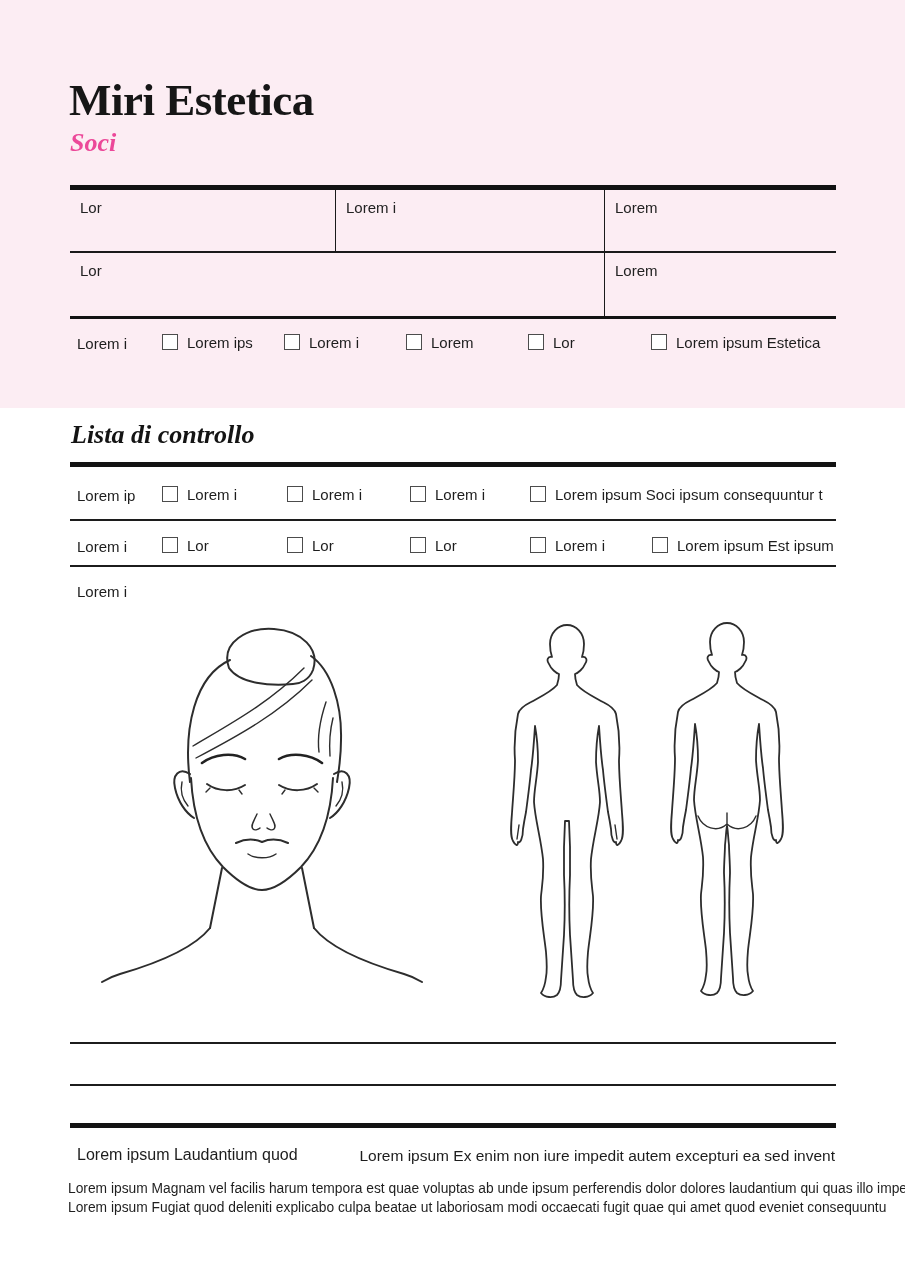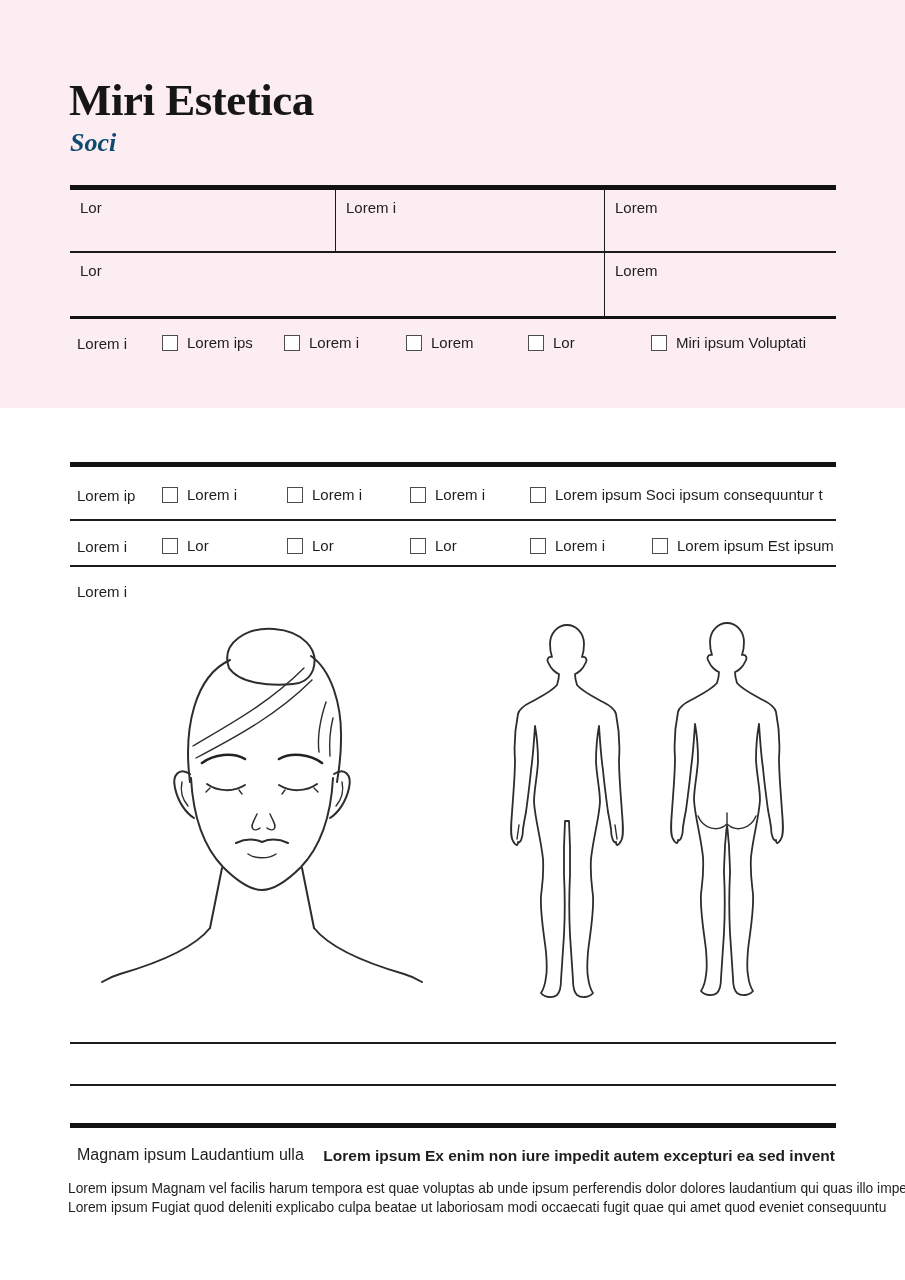--- a/index.html
+++ b/index.html
@@ -5,59 +5,59 @@
   * { margin:0; padding:0; box-sizing:border-box; }
   html,body { background:#ffffff; }
   body { font-family:"Liberation Sans","DejaVu Sans",sans-serif; color:#1d1d1d; }
   .page { position:relative; width:905px; height:1280px; background:#ffffff; overflow:hidden; }
 
   
   .hero-bg { position:absolute; left:0; top:0; width:905px; height:408px; background:#fcedf3; }
   .title { position:absolute; left:69px; top:74px; font-family:"Liberation Serif","DejaVu Serif",serif;
            font-weight:700; font-size:45px; letter-spacing:-0.5px; color:#161616; }
   .subtitle { position:absolute; left:70px; top:128px; font-family:"Liberation Serif","DejaVu Serif",serif;
-           font-weight:700; font-style:italic; font-size:26px; color:#0c4a6e; }
+           font-weight:700; font-style:italic; font-size:26px; color:#ec4899; }
   .hero-note { position:absolute; right:65px; top:116px; text-align:right; font-size:15.5px; line-height:19px; color:#262626; }
 
   
   .info-table { position:absolute; left:70px; top:185px; width:766px;
                 border-top:5px solid #121212; border-bottom:3.5px solid #121212; }
   .tr { display:flex; }
   .tr1 { height:63px; border-bottom:2px solid #1a1a1a; }
   .tr2 { height:63px; }
   .td { padding:9px 10px; font-size:15px; color:#222; }
   .td-div { border-right:1.6px solid #1a1a1a; }
   .t1c1 { width:266px; } .t1c2 { width:269px; } .t1c3 { width:231px; }
   .t2c1 { width:535px; } .t2c2 { width:231px; }
 
   
   .opt-row { position:absolute; left:70px; width:766px; height:20px; }
   .row-label { position:absolute; left:7px; top:1px; font-size:15px; white-space:nowrap; }
-  .opt { position:absolute; top:0; display:flex; align-items:center; gap:9px; font-size:15px; white-space:nowrap; cursor:pointer; }
+  .opt { position:absolute; top:0; display:flex; align-items:flex-start; gap:9px; font-size:15px; white-space:nowrap; cursor:pointer; }
   .cb { width:16px; height:16px; border:1.6px solid #4c4c4c; background:#ffffff; display:inline-block; flex:none; }
 
   
   .section-heading { position:absolute; left:71px; top:420px; font-family:"Liberation Serif","DejaVu Serif",serif;
                      font-weight:700; font-style:italic; font-size:26px; color:#141414; }
   .rule { position:absolute; left:70px; width:766px; background:#131313; }
   .rule-thick { height:5px; }
   .rule-thin  { height:2px; background:#1c1c1c; }
   .note-label { position:absolute; left:77px; font-size:15px; }
 
   
   .fig { position:absolute; }
   .fig svg { display:block; }
   .stroke { fill:none; stroke:#2d2d2d; stroke-width:2; stroke-linecap:round; stroke-linejoin:round; }
   .stroke-thin { fill:none; stroke:#2d2d2d; stroke-width:1.4; stroke-linecap:round; }
   .stroke-bold { fill:none; stroke:#222; stroke-width:2.6; stroke-linecap:round; }
   .body-outline { fill:#ffffff; stroke:#2d2d2d; stroke-width:1.8; stroke-linecap:round; stroke-linejoin:round; }
 
   
   .footer-left  { position:absolute; left:77px; top:1146px; font-size:16px; white-space:nowrap; }
-  .footer-right { position:absolute; right:70px; top:1147px; font-size:15.5px; white-space:nowrap;font-weight:bold; }
+  .footer-right { position:absolute; right:70px; top:1147px; font-size:15.5px; white-space:nowrap; }
   .footer-para  { position:absolute; left:68px; top:1180px; font-size:13.8px; line-height:18.5px; color:#1f1f1f; white-space:nowrap; }
 </style>
 </head>
 <body>
 
 <div class="page">
 
   <div class="hero-bg"></div>
 
   <h1 class="title">Miri Estetica</h1>
@@ -89,24 +89,25 @@
     <label class="opt" style="left:336px">
         <span class="cb"></span>
         <span>Lorem</span>
       </label>
     <label class="opt" style="left:458px">
         <span class="cb"></span>
         <span>Lor</span>
       </label>
     <label class="opt" style="left:581px">
         <span class="cb"></span>
-        <span>Miri ipsum Voluptati</span>
-      </label>
-  </div>
-
+        <span>Lorem ipsum Estetica</span>
+      </label>
+  </div>
+
+  <h2 class="section-heading">Lista di controllo</h2>
   <div class="rule rule-thick" style="top:462px"></div>
 
   <div class="opt-row" style="top:486px">
     <span class="row-label">Lorem ip</span>
     <label class="opt" style="left:92px">
         <span class="cb"></span>
         <span>Lorem i</span>
       </label>
     <label class="opt" style="left:217px">
         <span class="cb"></span>
@@ -190,20 +191,20 @@
     <svg width="160" height="400" viewBox="0 0 160 400">
       <path class="body-outline" d="M 67 12 C 58 12 50 20 50 31 C 50 36 51 41 52 44 C 48 43 46 47 49 51 C 51 56 56 60 59 61 C 59 65 58 69 57 72 C 51 79 40 84 31 89 C 23 93 19 96 18 101 C 15 116 14 133 15 147 C 15 164 13 184 12 200 C 11 212 10 223 13 228 C 15 232 18 234 18 229 C 20 231 23 225 23 216 C 24 209 25 204 26 199 C 28 184 30 169 31 157 C 33 144 34 128 35 113 C 37 124 38 137 38 149 C 37 166 34 177 34 189 C 35 206 41 226 43 246 C 44 263 42 273 41 283 C 40 301 44 321 46 339 C 47 351 47 359 46 364 C 45 373 43 377 41 380 C 45 385 53 385 57 382 C 60 379 61 373 61 367 C 62 352 63 337 64 322 C 65 302 65 282 64 262 C 64 252 65 240 65 234 C 66 226 66 220 67 215 C 68 220 68 226 69 234 C 69 240 70 252 70 262 C 69 282 69 302 70 322 C 71 337 72 352 73 367 C 73 373 74 379 77 382 C 81 385 89 385 93 380 C 91 377 89 373 88 364 C 87 359 87 351 88 339 C 90 321 94 301 93 283 C 92 273 90 263 91 246 C 93 226 99 206 100 189 C 100 177 97 166 96 149 C 96 137 97 124 99 113 C 100 128 101 144 103 157 C 104 169 106 184 108 199 C 109 204 110 209 111 216 C 111 225 114 231 116 229 C 116 234 119 232 121 228 C 124 223 123 212 122 200 C 121 184 119 164 119 147 C 120 133 119 116 116 101 C 115 96 111 93 103 89 C 94 84 83 79 77 72 C 76 69 75 65 75 61 C 78 60 83 56 85 51 C 88 47 86 43 82 44 C 83 41 84 36 84 31 C 84 20 76 12 67 12 Z"></path>
       <path class="stroke-thin" d="M 38 205 C 43 217 57 222 67 213 M 96 205 C 91 217 77 222 67 213 M 67 202 L 67 214"></path>
     </svg>
   </div>
 
   <div class="rule rule-thin" style="top:1042px"></div>
   <div class="rule rule-thin" style="top:1084px"></div>
   <div class="rule rule-thick" style="top:1123px"></div>
 
-  <div class="footer-left">Magnam ipsum Laudantium ulla</div>
+  <div class="footer-left">Lorem ipsum Laudantium quod</div>
   <div class="footer-right">Lorem ipsum Ex enim non iure impedit autem excepturi ea sed invent</div>
   <div class="footer-para">
     <div>Lorem ipsum Magnam vel facilis harum tempora est quae voluptas ab unde ipsum perferendis dolor dolores laudantium qui quas illo impedit</div>
     <div>Lorem ipsum Fugiat quod deleniti explicabo culpa beatae ut laboriosam modi occaecati fugit quae qui amet quod eveniet consequuntu</div>
   </div>
 
 </div>
 
 </body></html>

